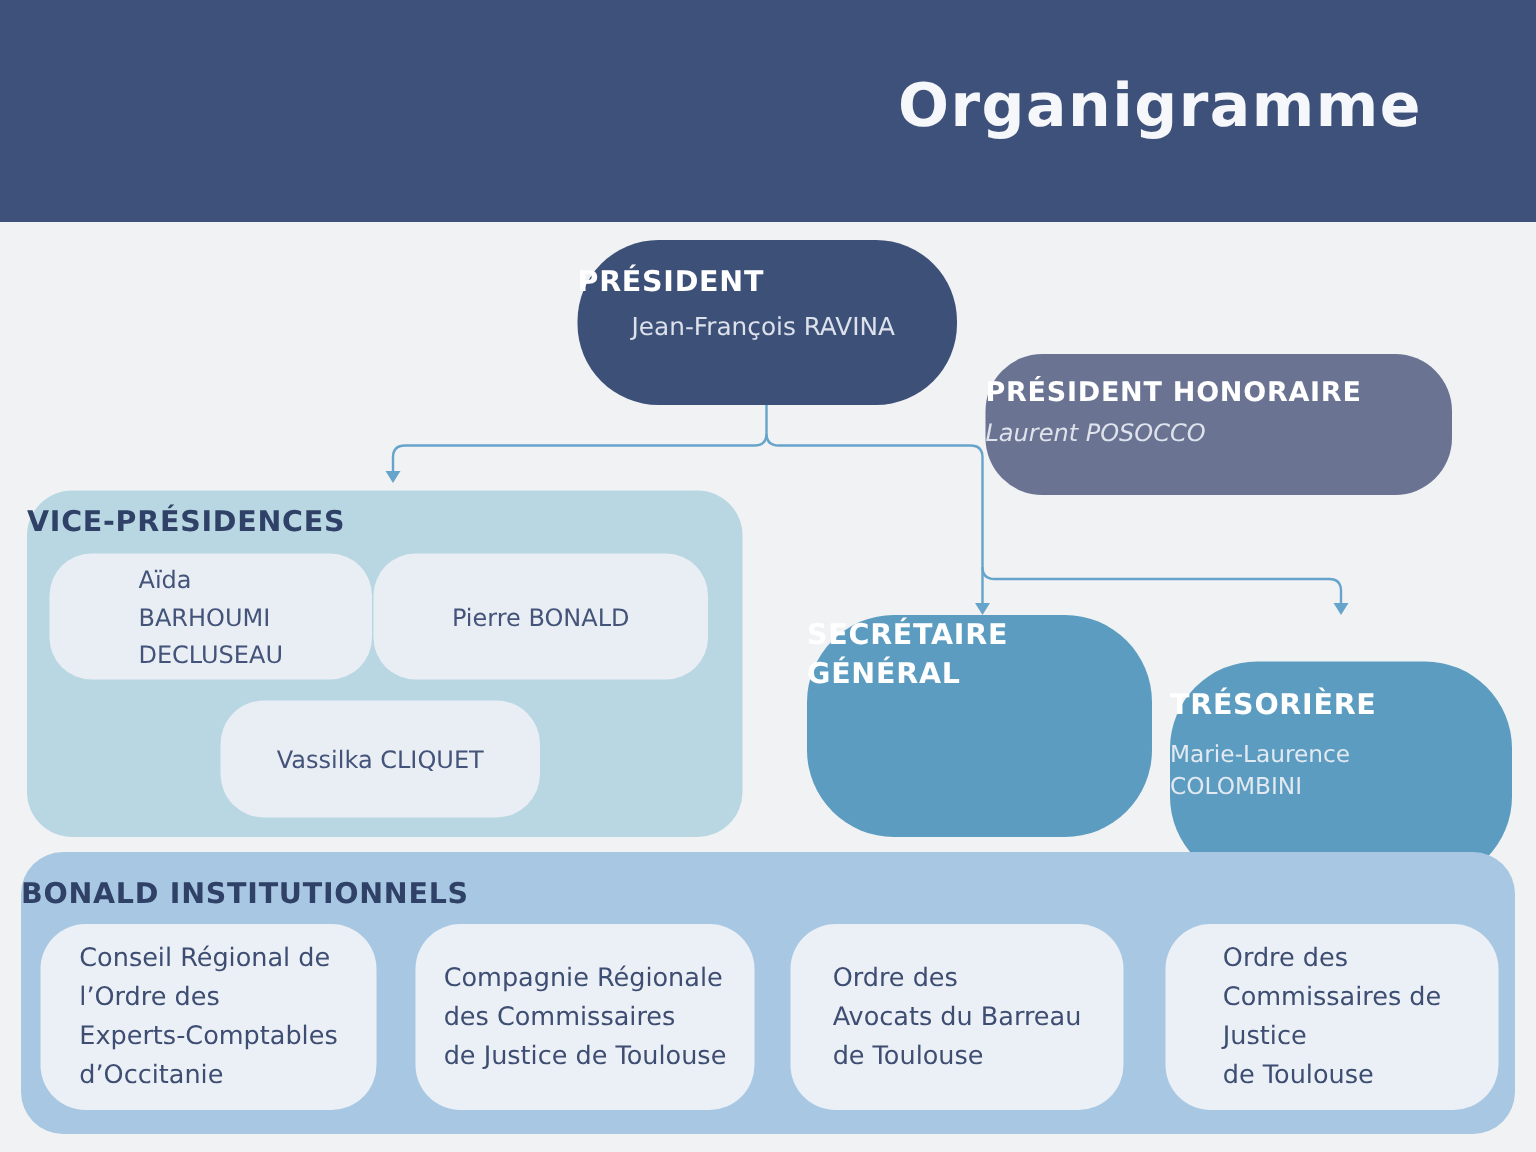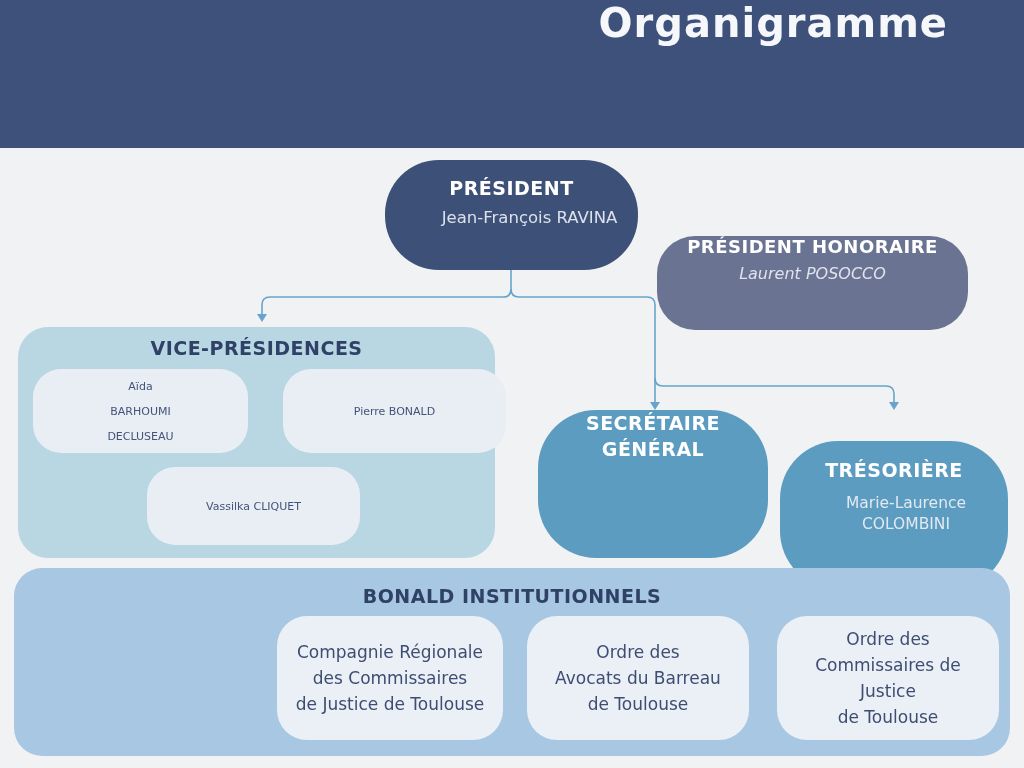--- a/index.html
+++ b/index.html
@@ -8,76 +8,76 @@
     background:#f1f2f4;
     font-family:"DejaVu Sans","Liberation Sans",sans-serif;
     position:relative;
   }
   .canvas{position:absolute;inset:0;width:1024px;height:768px;}
 
   
   .header-band{
     position:absolute;left:0;top:0;width:1024px;height:148px;
     background:#3e517b;
-    display:flex;align-items:flex-start;justify-content:flex-end;
+    display:flex;align-items:center;justify-content:flex-end;
   }
   .page-title{
     color:#f5f7fa;font-size:40px;font-weight:700;letter-spacing:1px;
     margin:0 76px 6px 0;
   }
 
   
   .connectors{position:absolute;left:0;top:0;width:1024px;height:768px;z-index:1;}
 
-  .node{position:absolute;z-index:2;box-sizing:border-box;text-align:center;}
+  .node{position:absolute;z-index:2;box-sizing:border-box;text-align:left;}
   .pre{white-space:pre-line;}
 
   
   .president{
     left:385px;top:160px;width:253px;height:110px;border-radius:54px;
     background:#3d5077;padding-top:17px;
   }
   .president .node-title{color:#ffffff;font-size:19px;font-weight:700;letter-spacing:.5px;}
   .president .node-name{color:#dce1ec;font-size:16.5px;margin-top:9px;margin-left:36px;}
 
   
   .honorary{
     left:657px;top:236px;width:311px;height:94px;border-radius:38px;
-    background:#6a7392;
+    background:#6a7392;padding-top:15px;
   }
   .honorary .node-title{color:#ffffff;font-size:18px;font-weight:700;letter-spacing:.5px;}
   .honorary .node-name{color:#dfe3ec;font-size:16px;margin-top:7px;font-style:italic;}
 
   
   .vice-panel{
     left:18px;top:327px;width:477px;height:231px;border-radius:30px;
     background:#b9d7e3;
   }
   .panel-title{color:#2f4166;font-size:19px;font-weight:700;letter-spacing:.5px;margin-top:10px;}
   .sub-card{
     position:absolute;background:#e8eef3;border-radius:28px;
     display:flex;align-items:center;justify-content:center;
-    color:#44537a;font-size:11px;line-height:25px;
+    color:#44537a;font-size:16px;line-height:25px;
   }
   .vice-a{left:15px;top:42px;width:215px;height:84px;}
-  .vice-b{left:265px;top:42px;width:223px;height:84px;}
-  .vice-c{left:129px;top:140px;width:213px;height:78px;}
+  .vice-b{left:231px;top:42px;width:223px;height:84px;}
+  .vice-c{left:129px;top:140px;width:213px;height:78px;border-radius:29px;}
 
   
   .secretary{
     left:538px;top:410px;width:230px;height:148px;border-radius:58px;
     background:#5b9cc0;
   }
   .secretary .node-title{color:#ffffff;font-size:19px;font-weight:700;letter-spacing:.5px;line-height:26px;}
   .treasurer{
     left:780px;top:410px;width:228px;height:148px;border-radius:58px;
     background:#5b9cc0;padding-top:18px;margin-top:31px;
   }
   .treasurer .node-title{color:#ffffff;font-size:19px;font-weight:700;letter-spacing:.5px;}
-  .treasurer .node-name{color:#e2e9f1;font-size:15.5px;line-height:21px;margin-top:12px;padding-left:24px;}
+  .treasurer .node-name{color:#e2e9f1;font-size:15.5px;line-height:21px;margin-top:12px;}
 
   
   .members-panel{
     left:14px;top:568px;width:996px;height:188px;border-radius:28px;
     background:#a8c7e2;
   }
   .members-panel .panel-title{margin-top:17px;}
   .member-card{
     position:absolute;top:48px;height:124px;background:#ebf0f6;border-radius:30px;
     display:flex;align-items:center;justify-content:center;
@@ -136,20 +136,24 @@
   </div>
 
   <div class="node treasurer">
     <div class="node-title">TRÉSORIÈRE</div>
     <div class="node-name pre">Marie-Laurence
 COLOMBINI</div>
   </div>
 
   <div class="node members-panel">
     <div class="panel-title">BONALD INSTITUTIONNELS</div>
+    <div class="member-card member-1 pre">Conseil Régional de
+l’Ordre des
+Experts-Comptables
+d’Occitanie</div>
     <div class="member-card member-2 pre">Compagnie Régionale
 des Commissaires
 de Justice de Toulouse</div>
     <div class="member-card member-3 pre">Ordre des
 Avocats du Barreau
 de Toulouse</div>
     <div class="member-card member-4 pre">Ordre des
 Commissaires de
 Justice
 de Toulouse</div>

